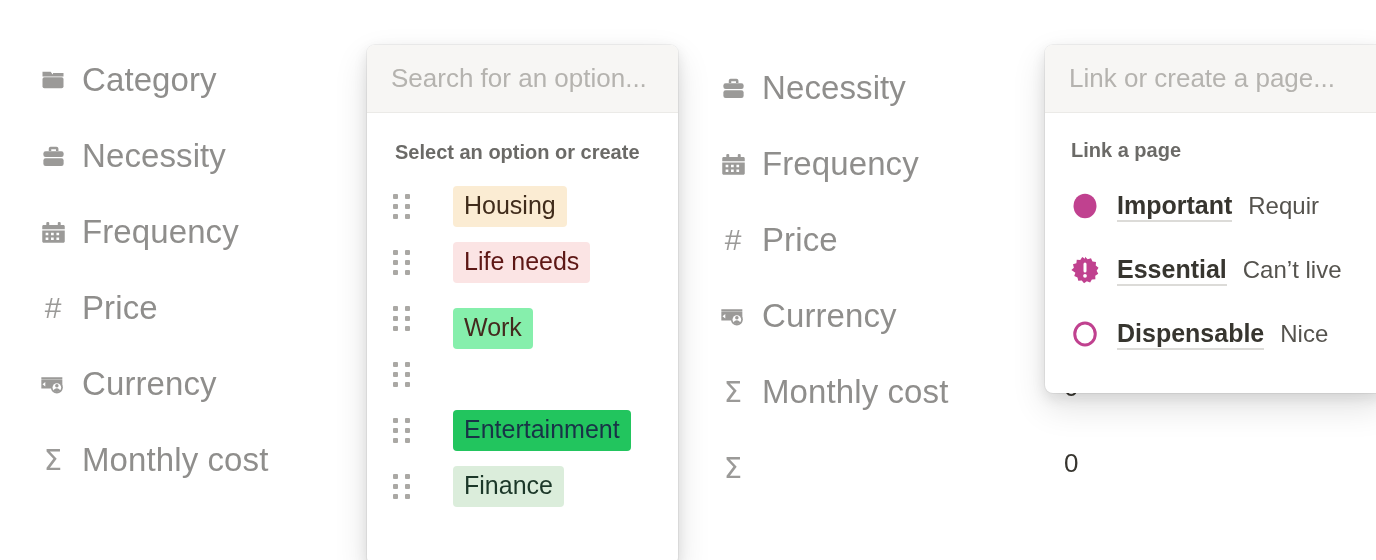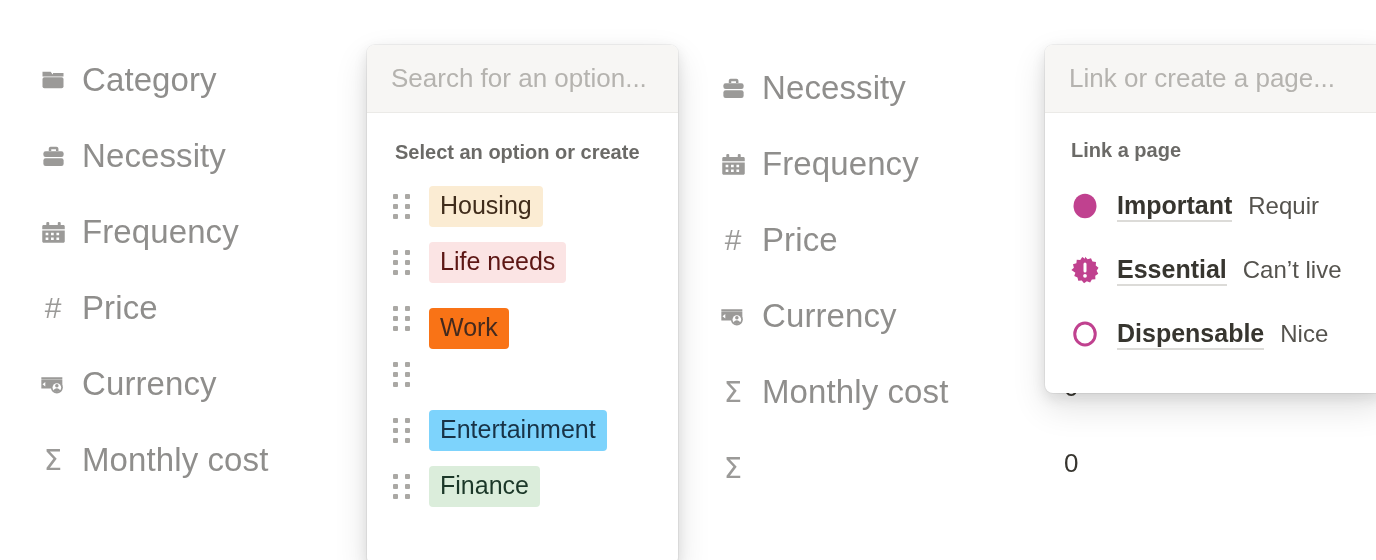--- a/index.html
+++ b/index.html
@@ -120,20 +120,21 @@
     margin-top: 14px;
     display: flex;
     flex-direction: column;
   }
   .option-row {
     display: flex;
     align-items: center;
     height: 56px;
     padding-left: 24px;
     box-sizing: border-box;
+    gap: 24px;
   }
   .drag-handle {
     width: 20px;
     height: 22px;
     margin-right: 18px;
     flex: 0 0 20px;
     display: grid;
     grid-template-columns: repeat(2, 5px);
     grid-template-rows: repeat(3, 5px);
     gap: 5px 7px;
@@ -374,44 +375,44 @@
 
     <div class="option-row">
       <span class="drag-handle">
         <i></i>
           <i></i>
           <i></i>
           <i></i>
           <i></i>
           <i></i>
       </span>
-      <span class="tag" style="background:#f97316;color:#442a1e;margin-top:20px;">Work</span>
-    </div>
-
-    <div class="option-row">
-      <span class="drag-handle">
-        <i></i>
-          <i></i>
-          <i></i>
-          <i></i>
-          <i></i>
-          <i></i>
-      </span>
-    </div>
-
-    <div class="option-row">
-      <span class="drag-handle">
-        <i></i>
-          <i></i>
-          <i></i>
-          <i></i>
-          <i></i>
-          <i></i>
-      </span>
-      <span class="tag" style="background:#7dd3fc;color:#183347;">Entertainment</span>
+      <span class="tag" style="background:#86efac;color:#442a1e;margin-top:20px;">Work</span>
+    </div>
+
+    <div class="option-row">
+      <span class="drag-handle">
+        <i></i>
+          <i></i>
+          <i></i>
+          <i></i>
+          <i></i>
+          <i></i>
+      </span>
+    </div>
+
+    <div class="option-row">
+      <span class="drag-handle">
+        <i></i>
+          <i></i>
+          <i></i>
+          <i></i>
+          <i></i>
+          <i></i>
+      </span>
+      <span class="tag" style="background:#22c55e;color:#183347;">Entertainment</span>
     </div>
 
     <div class="option-row">
       <span class="drag-handle">
         <i></i>
           <i></i>
           <i></i>
           <i></i>
           <i></i>
           <i></i>

